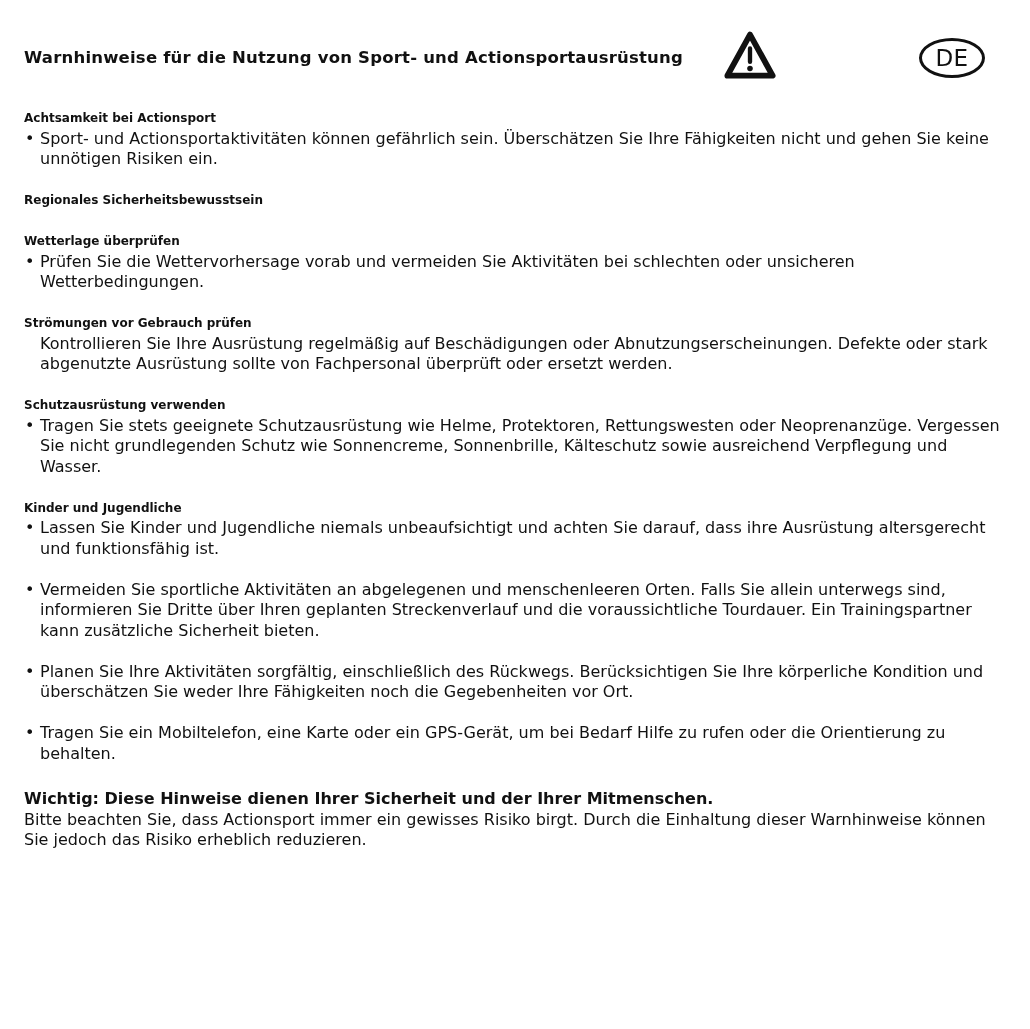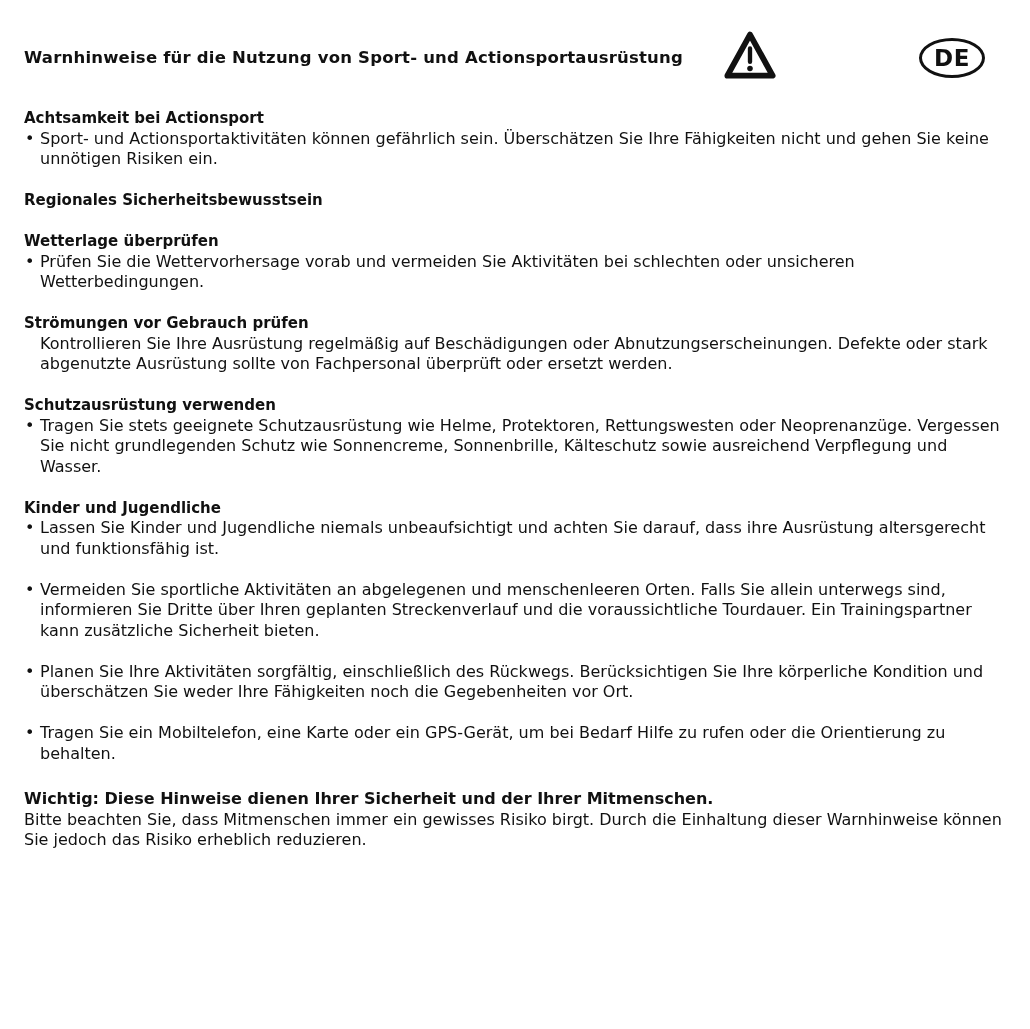--- a/index.html
+++ b/index.html
@@ -32,29 +32,29 @@
     flex:0 0 auto;
     position:relative;top:-2px;
   }
   .lang-badge{
     margin-left:auto;
     margin-right:19px;
     width:66px;height:40px;
     border:3.5px solid #111;
     border-radius:50%;
     display:flex;align-items:center;justify-content:center;
-    font-weight:bold;font-size:23px;
+    font-weight:normal;font-size:23px;
     letter-spacing:0.5px;
     box-sizing:border-box;
   }
   main{margin-top:20px;}
   .section{margin:0 0 20.5px 0;}
   .heading{
     font-weight:bold;
-    font-size:15px;
+    font-size:12px;
     margin:0 0 0 0;
   }
   .item{
     display:flex;
     align-items:flex-start;
   }
   .bullet{
     flex:0 0 16px;
     width:16px;
     text-align:left;
@@ -132,14 +132,14 @@
     <section class="section">
       <div class="item">
         <span class="bullet">•</span>
         <span class="item-text">Tragen Sie ein Mobiltelefon, eine Karte oder ein GPS-Gerät, um bei Bedarf Hilfe zu rufen oder die Orientierung zu behalten.</span>
       </div>
     </section>
   </main>
 
 <footer class="footer">
   <div class="footer-important">Wichtig: Diese Hinweise dienen Ihrer Sicherheit und der Ihrer Mitmenschen.</div>
-  <div class="footer-note">Bitte beachten Sie, dass Mitmenschen immer ein gewisses Risiko birgt. Durch die Einhaltung dieser Warnhinweise können Sie jedoch das Risiko erheblich reduzieren.</div>
+  <div class="footer-note">Bitte beachten Sie, dass Actionsport immer ein gewisses Risiko birgt. Durch die Einhaltung dieser Warnhinweise können Sie jedoch das Risiko erheblich reduzieren.</div>
 </footer>
 
 </body></html>

